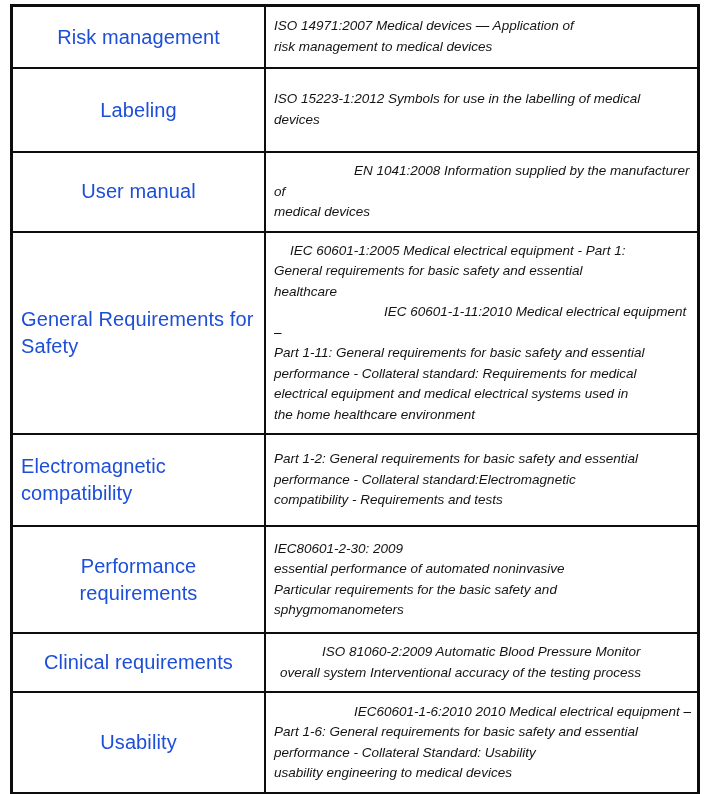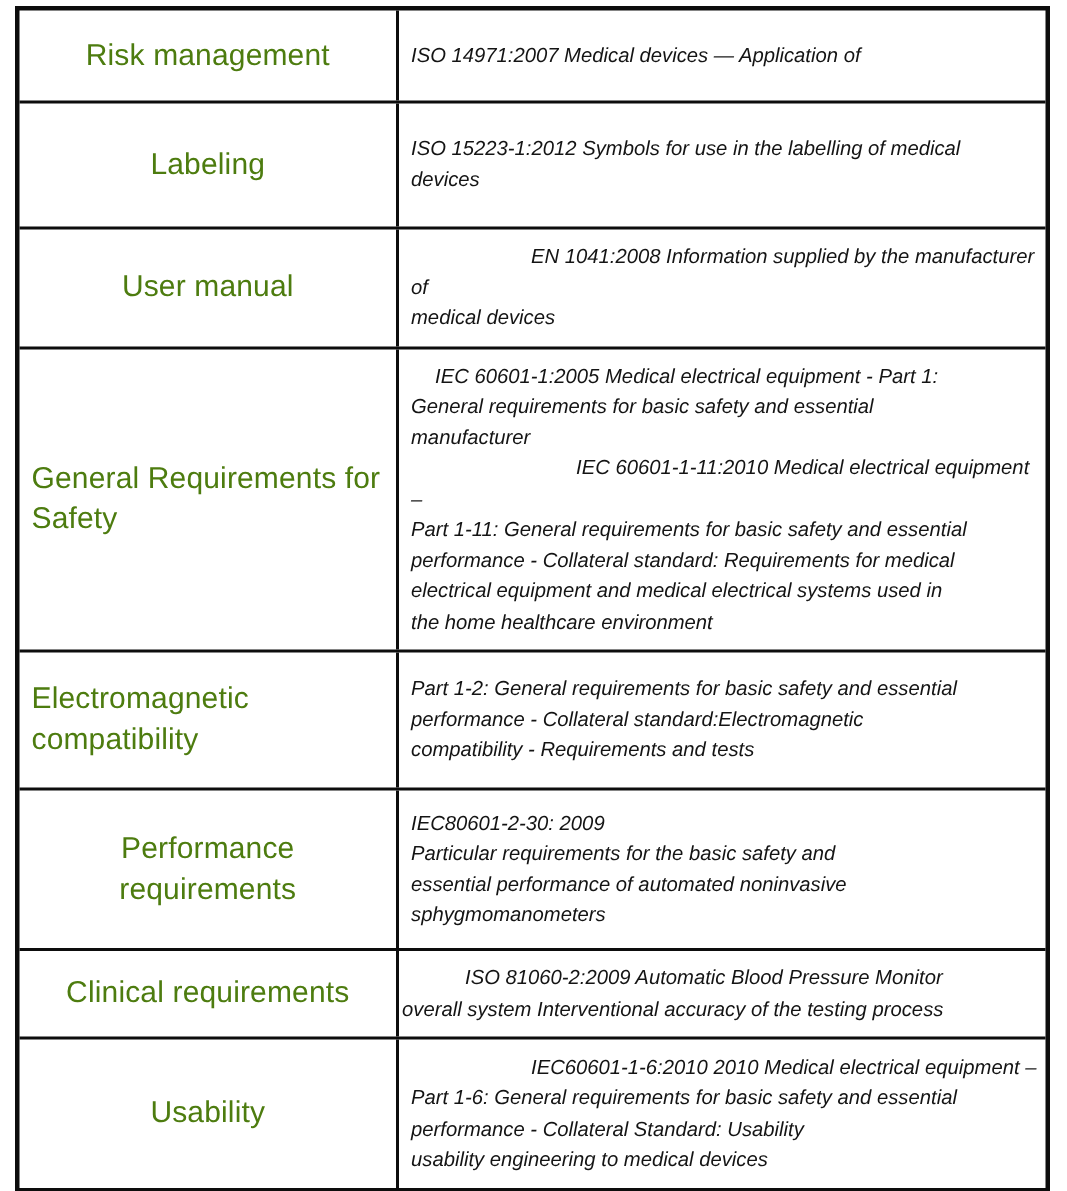--- a/index.html
+++ b/index.html
@@ -41,36 +41,36 @@
     display: flex;
     align-items: center;
     justify-content: center;
     padding: 4px 8px;
   }
   .cat-text {
     font-size: 20px;
     line-height: 1.35;
     text-align: center;
     letter-spacing: 0.1px;
-    color: #4d7c0f;
+    color: #1d4ed8;
   }
   .cat-text.left-wrap {
     text-align: left;
   }
 
   .std-cell {
     flex: 1 1 auto;
     box-sizing: border-box;
     padding: 8px 6px 8px 8px;
     display: flex;
     flex-direction: column;
     justify-content: center;
     font-style: italic;
   }
-  .std-cell.tight { padding-left: 2px; padding-right: 2px; }
+  .std-cell.tight { padding-left: 2px; padding-right: 2px; margin-left: 12px; }
 
   .para {
     font-size: 13.5px;
     line-height: 1.52;
     color: #141414;
     margin: 0;
     text-align: left;
   }
   .para + .para { margin-top: 0px; }
 
@@ -94,20 +94,21 @@
 <body>
 
 <div id="std-table">
 
   <div class="row r-risk">
     <div class="cat-cell">
       <div class="cat-text">Risk management</div>
     </div>
     <div class="std-cell">
       <p class="para">ISO 14971:2007        Medical devices — Application of</p>
+      <p class="para">risk management to medical devices</p>
     </div>
   </div>
 
   <div class="row r-label">
     <div class="cat-cell">
       <div class="cat-text left-wrap">Labeling</div>
     </div>
     <div class="std-cell">
       <p class="para">ISO 15223-1:2012          Symbols for use in the labelling of medical</p>
       <p class="para gap-top">devices</p>
@@ -124,21 +125,21 @@
     </div>
   </div>
 
   <div class="row r-safety">
     <div class="cat-cell">
       <div class="cat-text left-wrap">General Requirements for Safety</div>
     </div>
     <div class="std-cell">
       <p class="para indent-1">IEC 60601-1:2005        Medical electrical equipment - Part 1:</p>
       <p class="para">General requirements for basic safety and essential</p>
-      <p class="para">manufacturer</p>
+      <p class="para">healthcare</p>
       <p class="para indent-4">IEC 60601-1-11:2010 Medical electrical equipment –</p>
       <p class="para">Part 1-11: General requirements for basic safety and essential</p>
       <p class="para">performance - Collateral standard: Requirements for medical</p>
       <p class="para">electrical equipment and medical electrical systems used in</p>
       <p class="para">the home healthcare environment</p>
     </div>
   </div>
 
   <div class="row r-emc">
     <div class="cat-cell">
@@ -150,22 +151,22 @@
       <p class="para">compatibility - Requirements and tests</p>
     </div>
   </div>
 
   <div class="row r-perf">
     <div class="cat-cell">
       <div class="cat-text">Performance requirements</div>
     </div>
     <div class="std-cell">
       <p class="para">IEC80601-2-30: 2009</p>
+      <p class="para">essential performance of automated noninvasive</p>
       <p class="para">Particular requirements for the basic safety and</p>
-      <p class="para">essential performance of automated noninvasive</p>
       <p class="para">sphygmomanometers</p>
     </div>
   </div>
 
   <div class="row r-clin">
     <div class="cat-cell">
       <div class="cat-text">Clinical requirements</div>
     </div>
     <div class="std-cell tight">
       <p class="para indent-2">ISO 81060-2:2009 Automatic Blood Pressure Monitor</p>

